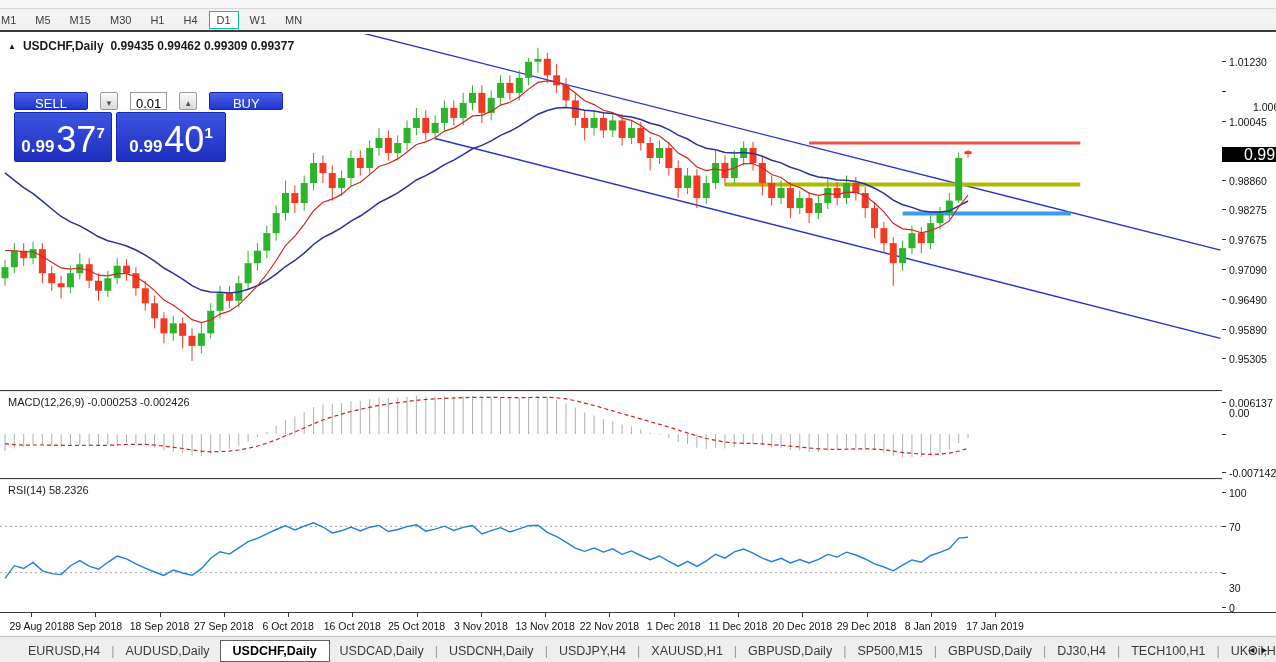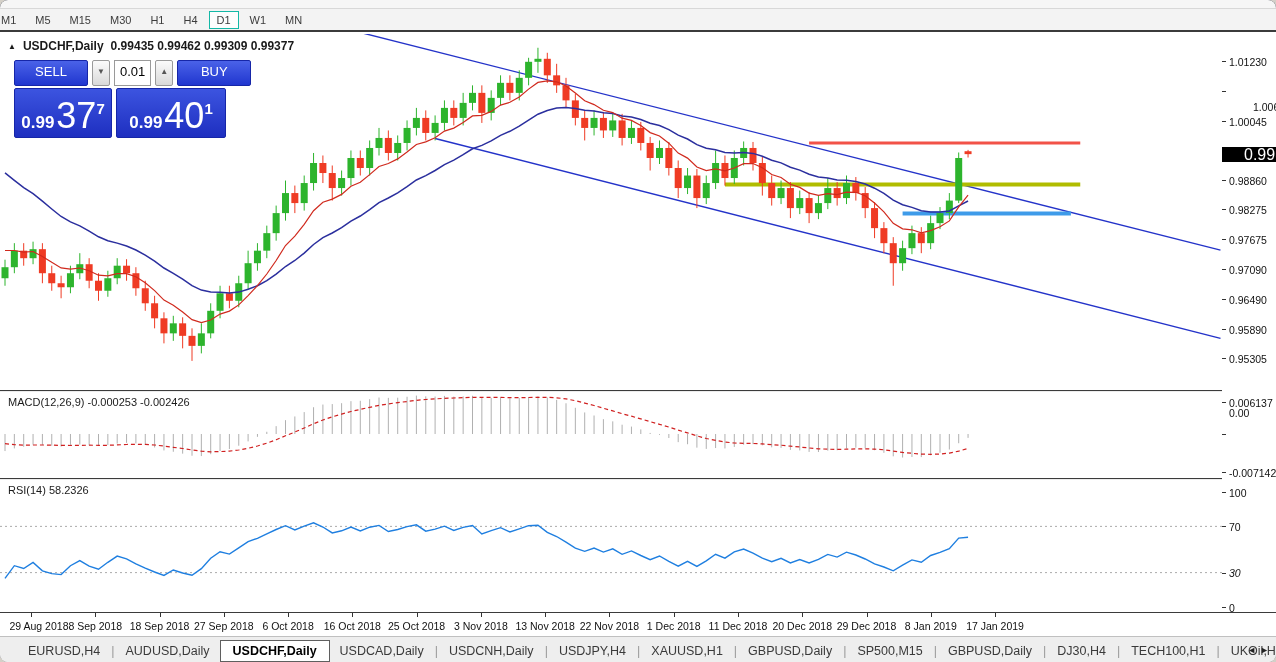--- a/index.html
+++ b/index.html
@@ -1,16 +1,16 @@
 <!DOCTYPE html>
 <html><head>
 <meta charset="utf-8">
 <style>
   html,body{margin:0;padding:0;background:#d4d0c8;font-family:"Liberation Sans",sans-serif;}
-  #screen{position:relative;width:1276px;height:662px;background:#0f172a;overflow:hidden;border-radius:8px;}
+  #screen{position:relative;width:1276px;height:662px;background:#0f172a;overflow:hidden;}
   
   #top-strip{position:absolute;left:0;top:0;width:1276px;height:8px;background:#f6f6f6;border-bottom:1px solid #d8d8d8;}
   #tf-bar{position:absolute;left:0;top:9px;width:1276px;height:21px;background:#f3f3f3;display:flex;align-items:center;}
   .tf-btn{margin-left:-7px;padding:2px 7px;font-size:11px;color:#3c3c3c;border:1px solid transparent;cursor:default;}
   .tf-btn + .tf-btn{margin-left:3px;}
   .tf-btn.active{background:#fdfdfd;border:1px solid #14b8a6;}
   #chart-window{position:absolute;left:0;top:30px;width:1276px;height:632px;background:#fff;border-top:2px solid #3b3b3b;}
   
   .pane{position:absolute;left:0;background:#fff;}
   #main-pane{top:2px;height:356px;width:1276px;}
@@ -23,21 +23,21 @@
   #axis-col{position:absolute;left:1222px;top:2px;width:54px;height:578px;background:#fff;font-size:10.5px;color:#111;}
   .ax-label{position:absolute;left:7px;white-space:nowrap;}
   .ax-tick{position:absolute;left:0;width:4px;height:1px;background:#333;}
   #price-tag{position:absolute;left:0;width:54px;height:15px;background:#000;color:#fff;font-size:16px;line-height:15px;padding-left:22px;box-sizing:border-box;}
   
   .pane-label{position:absolute;font-size:11px;color:#1a1a1a;z-index:5;white-space:nowrap;}
   #chart-header{left:8px;top:5px;font-size:12px;font-weight:600;display:flex;gap:7px;align-items:center;}
   #collapse-tri{font-size:8px;}
   
   #trade-panel{position:absolute;left:14px;top:26px;width:212px;z-index:6;}
-  #tp-row1{display:flex;height:26px;gap:4px;}
+  #tp-row1{display:flex;height:18px;gap:12px;margin-top:32px;}
   .tp-btn{flex:0 0 72px;background:linear-gradient(#4a62e8,#2036cf);border:1px solid #1626a8;border-radius:2px;color:#fff;font-size:13px;text-align:center;line-height:22px;}
   .spin{flex:0 0 16px;background:linear-gradient(#fbfbfb,#d9d9d9);border:1px solid #9a9a9a;border-radius:2px;color:#555;font-size:8px;text-align:center;line-height:22px;}
   #vol-field{flex:1;background:#fff;border:1px solid #9a9a9a;font-size:13px;text-align:right;padding:0 5px;line-height:22px;color:#000;}
   #tp-row2{display:flex;margin-top:2px;gap:4px;height:50px;}
   .big-quote{background:linear-gradient(#3c54e0,#1e2fc0);border:1px solid #1626a8;border-radius:2px;color:#fff;display:flex;align-items:flex-end;justify-content:center;padding-bottom:4px;}
   #sell-quote{flex:0 0 96px;} #buy-quote{flex:1;}
   .bq-prefix{font-size:17px;font-weight:700;margin-right:2px;line-height:20px;}
   .bq-big{font-size:36px;font-weight:400;line-height:34px;}
   .bq-sup{font-size:15px;font-weight:700;line-height:40px;align-self:flex-start;}
   
@@ -468,21 +468,21 @@
         <div class="ax-label" style="top: 362.701px;">0.006137</div>
         <div class="ax-tick" style="top: 400px;"></div>
         <div class="ax-label" style="top: 373px;">0.00</div>
         <div class="ax-tick" style="top: 437.588px;"></div>
         <div class="ax-label" style="top: 432.588px;">-0.007142</div>
         <div class="ax-tick" style="top: 457.7px;"></div>
         <div class="ax-label" style="top: 452.7px;">100</div>
         <div class="ax-tick" style="top: 492.38px;"></div>
         <div class="ax-label" style="top: 487.38px;">70</div>
         <div class="ax-tick" style="top: 538.62px;"></div>
-        <div class="ax-label" style="top: 533px; font-style: italic;">30</div>
+        <div class="ax-label" style="top: 548px;">30</div>
         <div class="ax-tick" style="top: 573.3px;"></div>
         <div class="ax-label" style="top: 568.3px;">0</div>
         <div id="price-tag" style="top: 112.636px;">0.99377</div>
       </div>
 
     <div id="date-axis">
         <div class="date-tick" style="left: 31px;"></div>
         <div class="date-label" style="left: 39px;">29 Aug 2018</div>
         <div class="date-tick" style="left: 95.27px;"></div>
         <div class="date-label" style="left: 95.27px;">8 Sep 2018</div>

